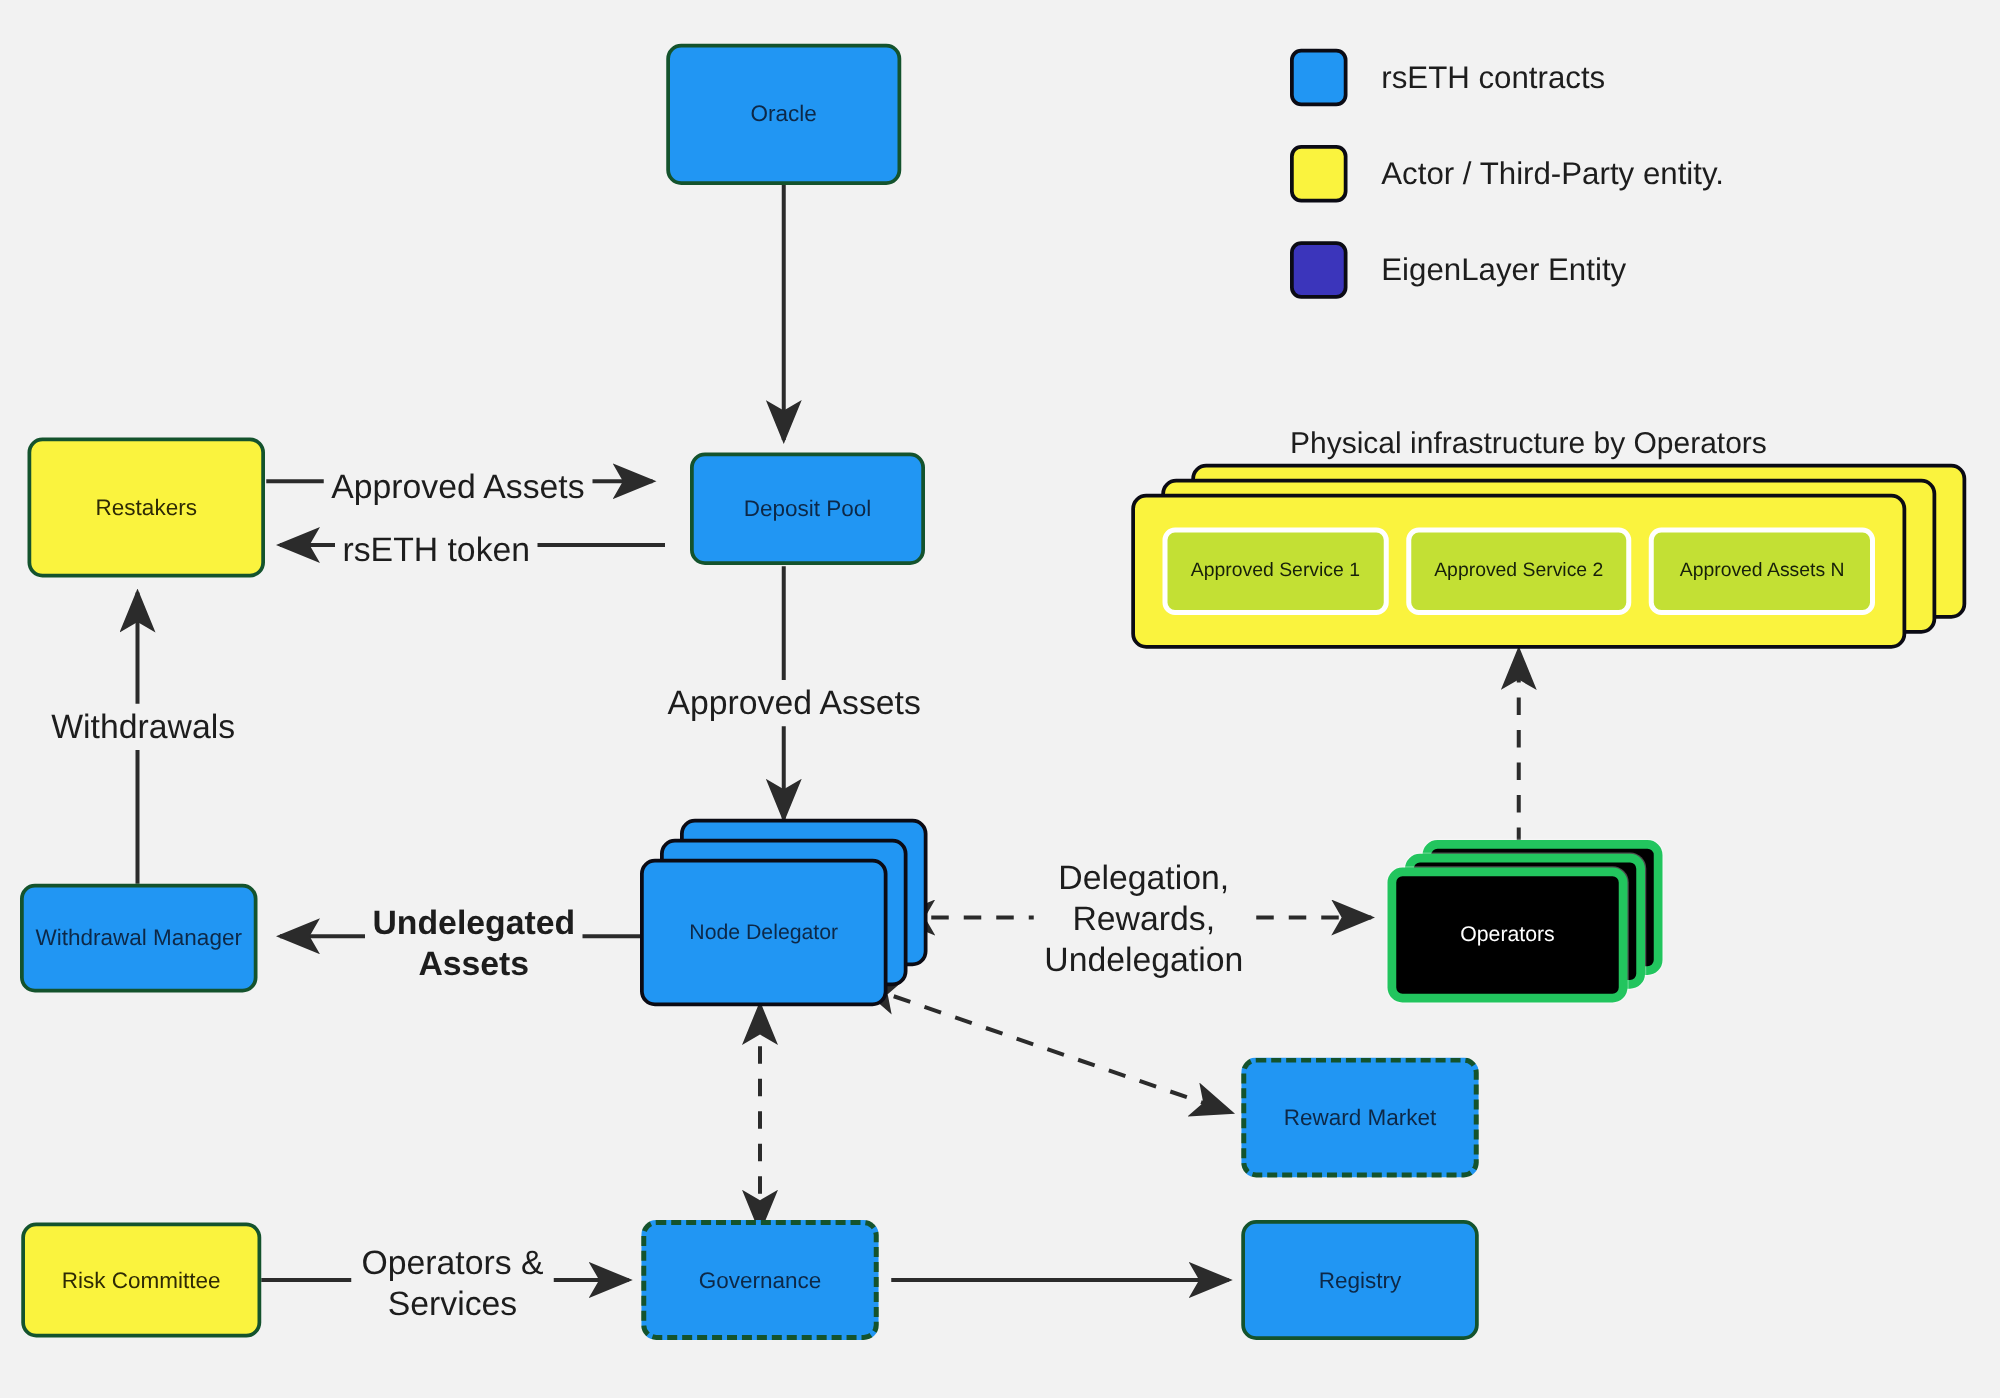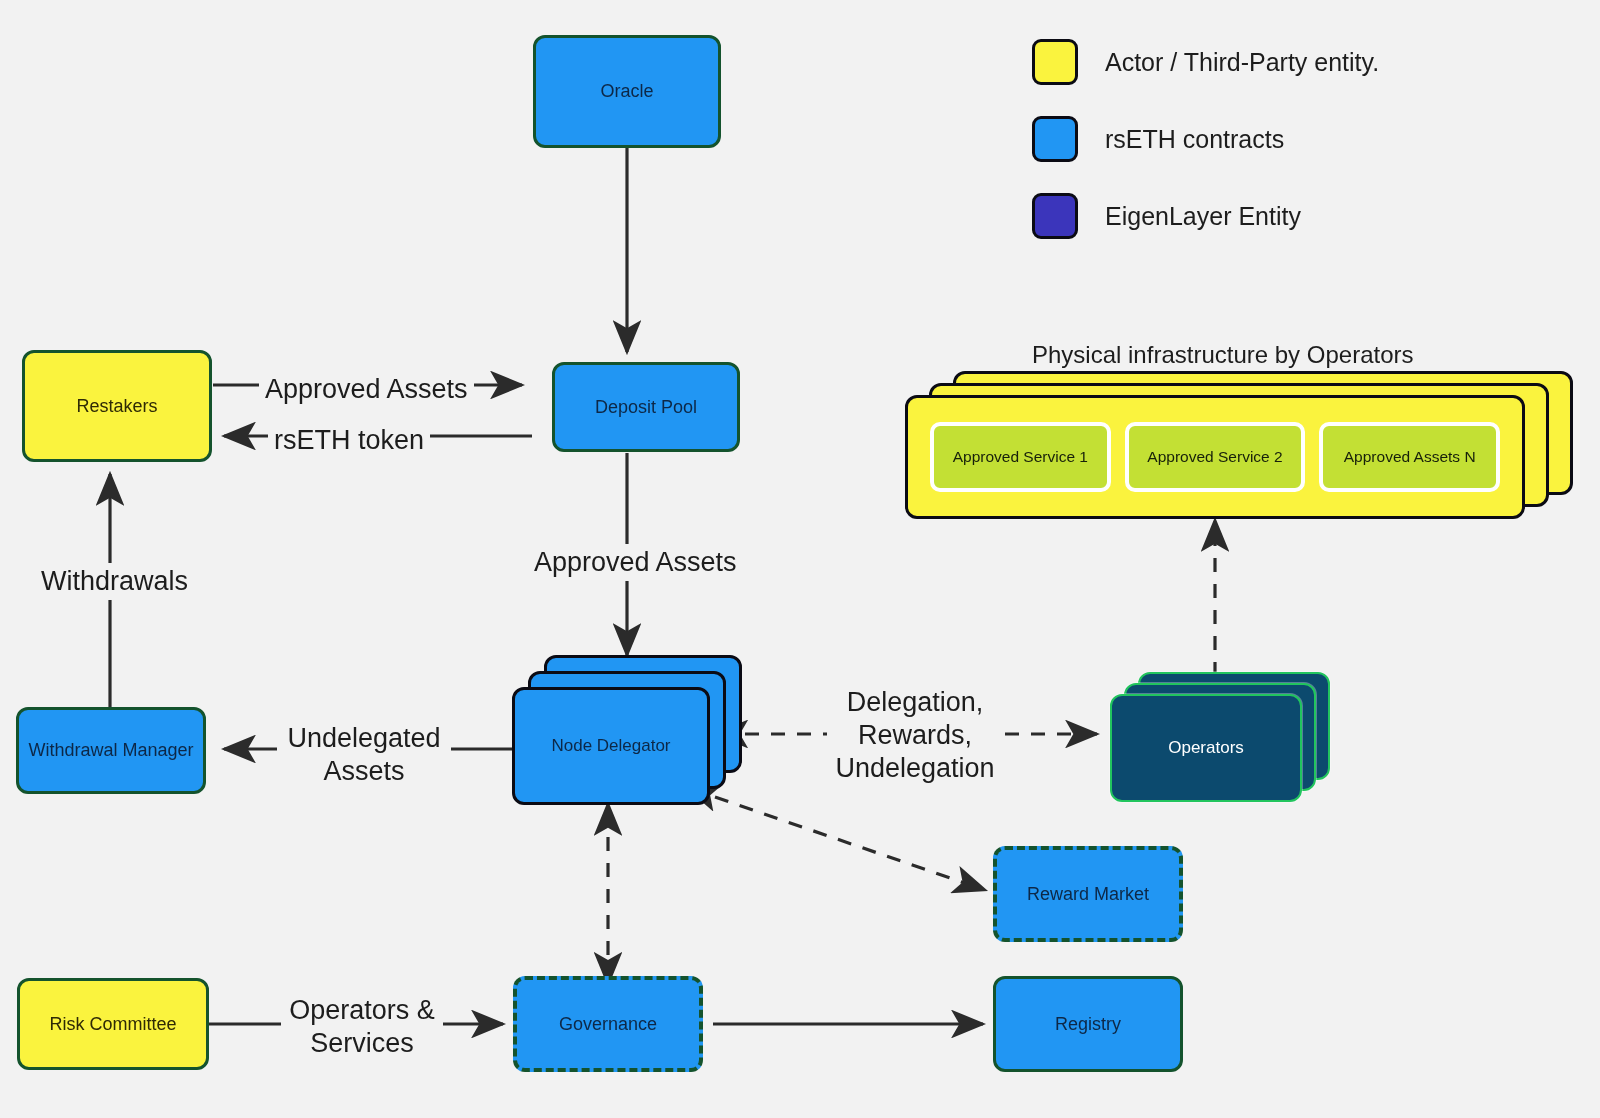--- a/index.html
+++ b/index.html
@@ -68,22 +68,22 @@
   .stack .layer.front {
     display: flex;
     align-items: center;
     justify-content: center;
     font-size: 17px;
     color: #0d2847;
   }
 
   
   .stack.purple .layer {
-    background: #0c4a6e;
-    border: 2px solid #22c55e;
+    background: #000000;
+    border: 7px solid #22c55e;
     box-shadow: 0 0 0 1px rgba(255,255,255,0.3);
   }
   .stack.purple .layer.front {
     color: #ffffff;
   }
 
   
   .stack.yellowstack .layer {
     background: #faf33e;
     border: 3px solid #0b0b14;
@@ -280,38 +280,38 @@
   </div>
 
   <div class="elabel" style="left:259px; top:371px;">Approved Assets</div>
 
   <div class="elabel" style="left:268px; top:422px;">rsETH token</div>
 
   <div class="elabel" style="left:528px; top:544px;">Approved Assets</div>
 
   <div class="elabel" style="left:35px; top:563px;">Withdrawals</div>
 
-  <div class="elabel" style="left:277px; top:720px; width:162px;">Undelegated
+  <div class="elabel" style="left:292px; top:720px; width:162px;font-weight:bold;">Undelegated
 Assets</div>
 
   <div class="elabel" style="left:827px; top:684px; width:164px;">Delegation,
 Rewards,
 Undelegation</div>
 
   <div class="elabel" style="left:281px; top:992px; width:150px;">Operators &amp;
 Services</div>
 
   <div id="legend">
     <div class="legend-row">
+      <div class="swatch" style="background:#2196f3;"></div>
+      <div class="legend-label">rsETH contracts</div>
+    </div>
+    <div class="legend-row">
       <div class="swatch" style="background:#faf33e;"></div>
       <div class="legend-label">Actor / Third-Party entity.</div>
-    </div>
-    <div class="legend-row">
-      <div class="swatch" style="background:#2196f3;"></div>
-      <div class="legend-label">rsETH contracts</div>
     </div>
     <div class="legend-row">
       <div class="swatch" style="background:#3b35bb;"></div>
       <div class="legend-label">EigenLayer Entity</div>
     </div>
   </div>
 
 </div>
 
 </body></html>

